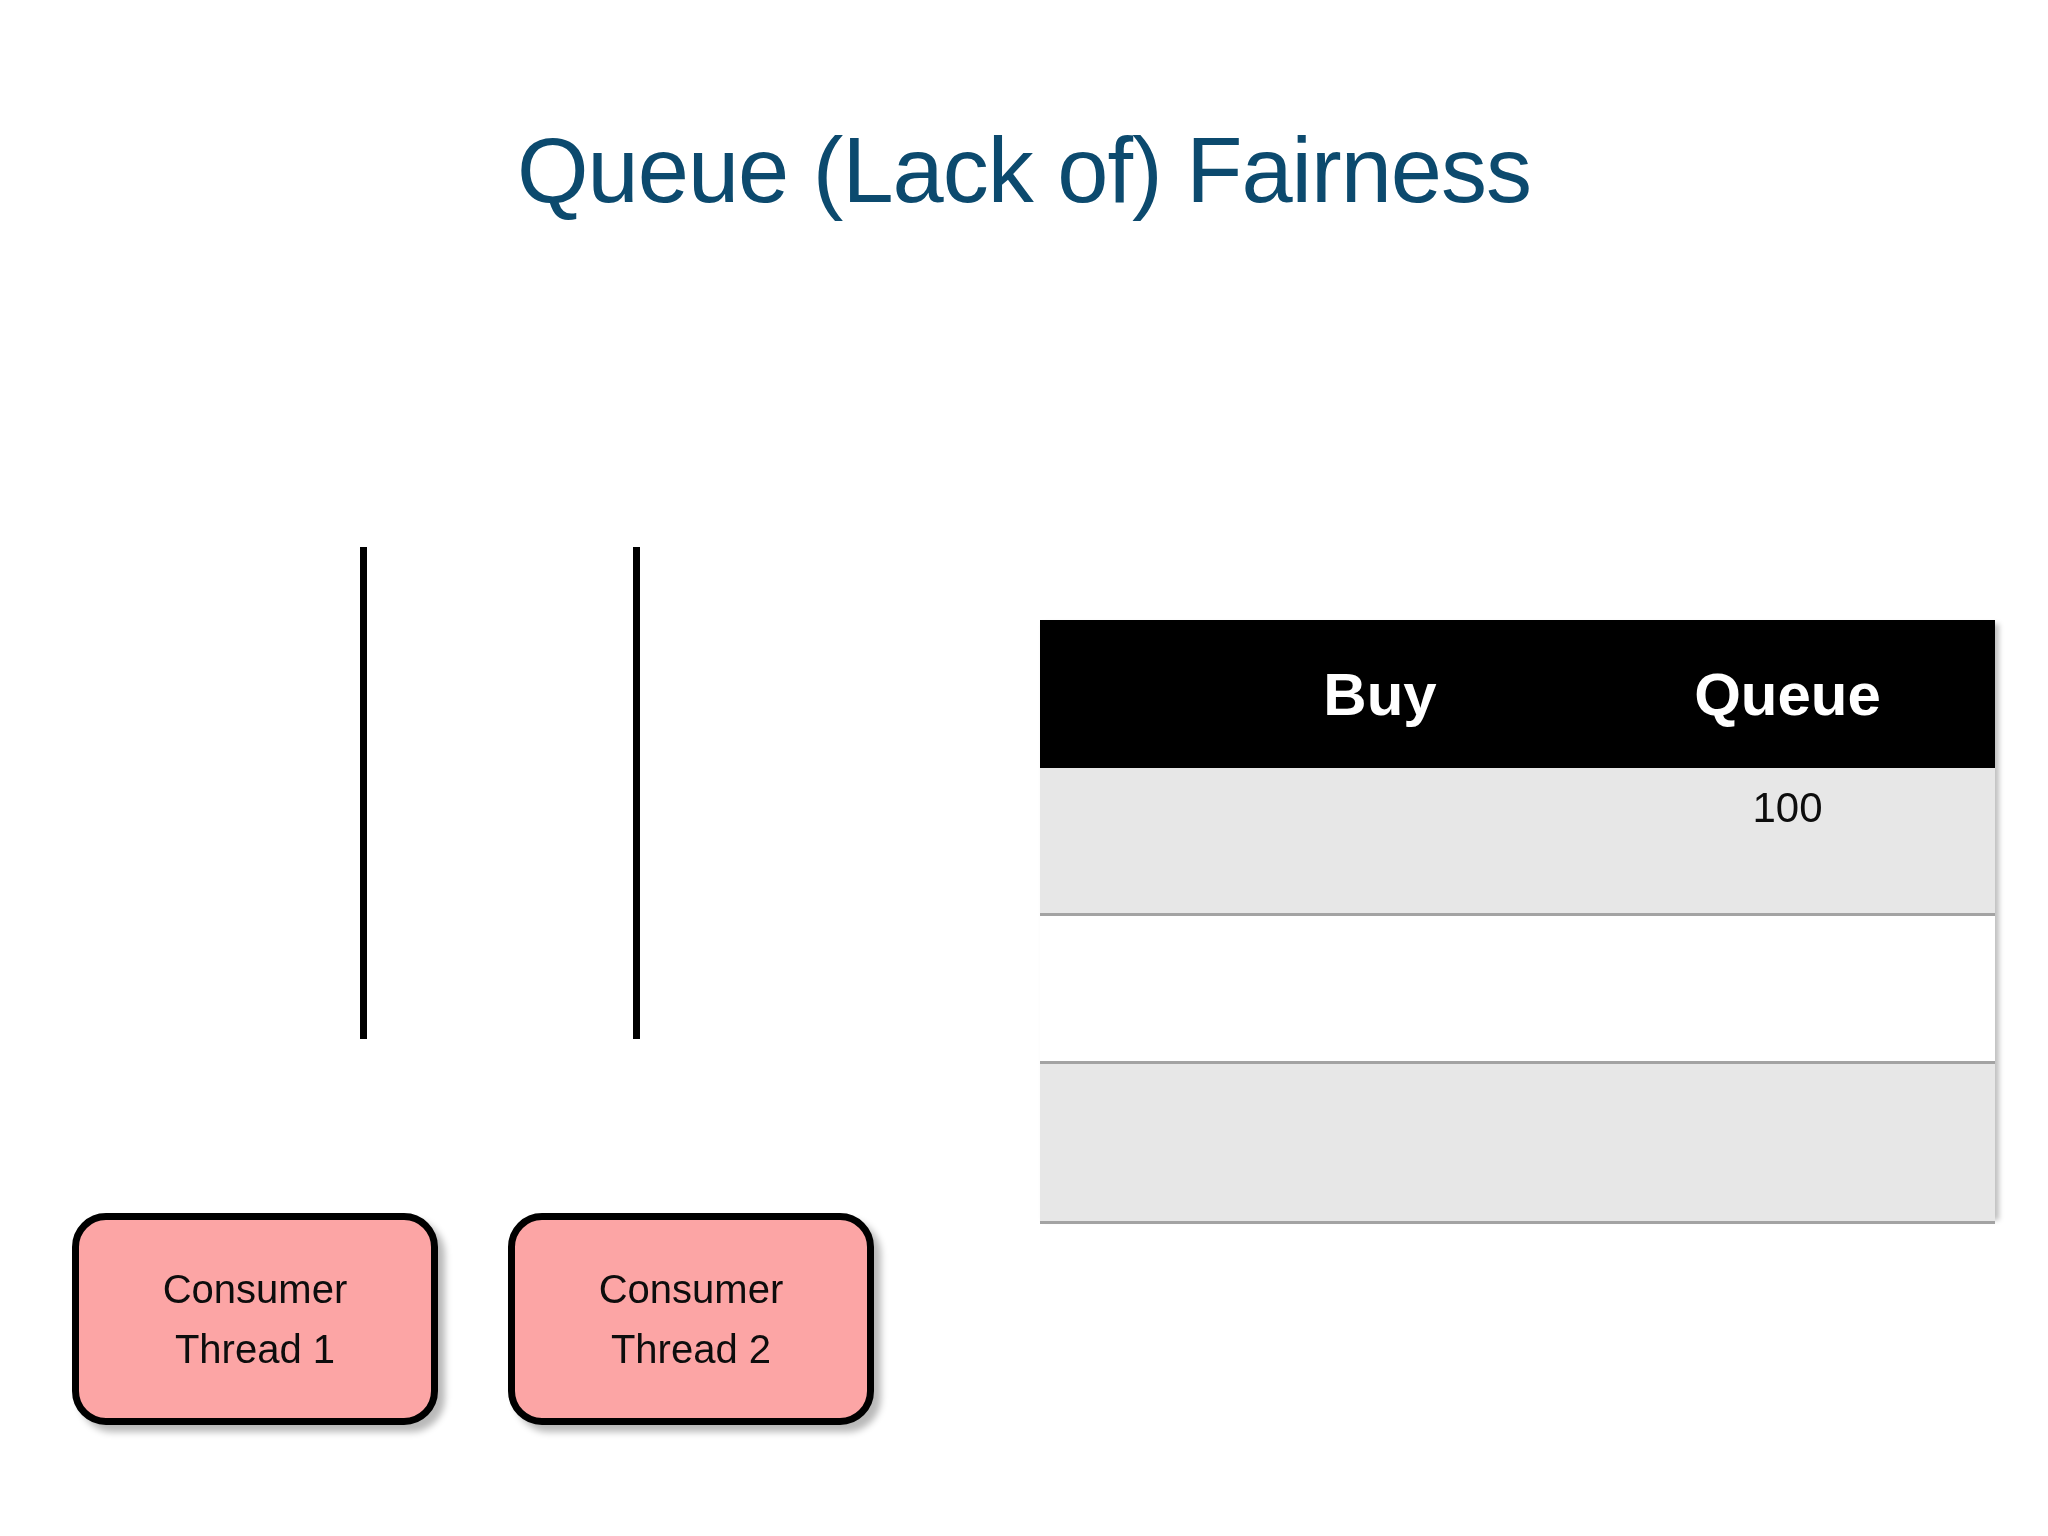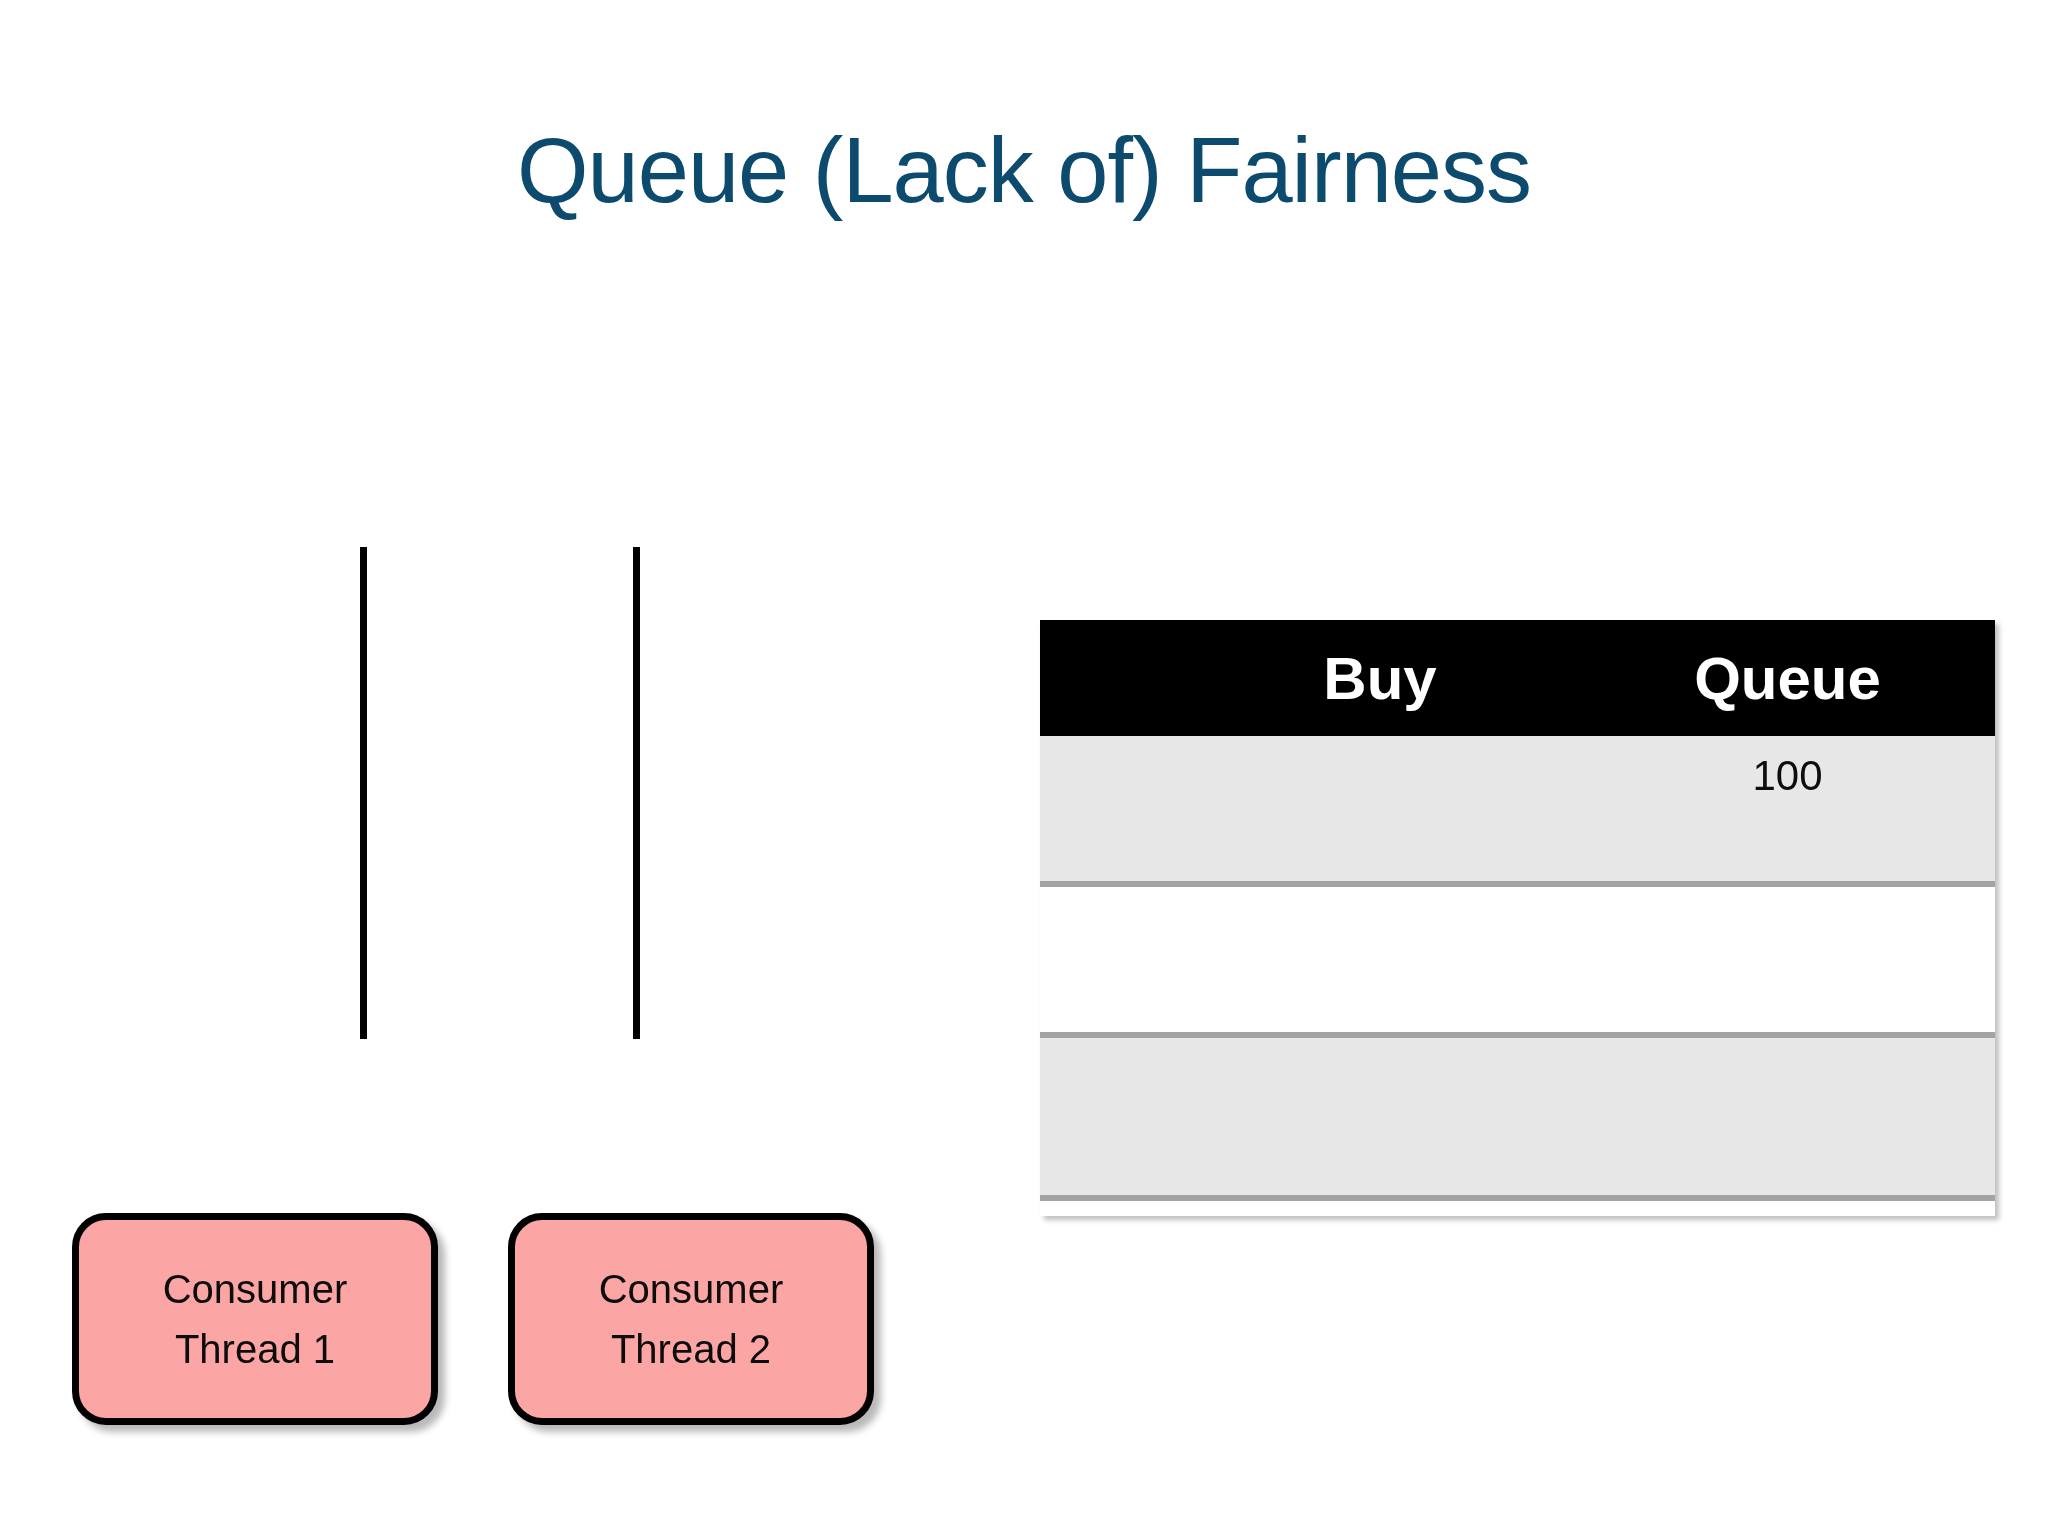--- a/index.html
+++ b/index.html
@@ -120,35 +120,35 @@
   }
   #order-book-table col.col-spacer { width: 140px; }
   #order-book-table col.col-buy    { width: 400px; }
   #order-book-table col.col-sell   { width: 415px; }
 
   #order-book-table thead th {
     background: #000000;
     color: #ffffff;
     font-size: 60px;
     font-weight: bold;
-    height: 116px;
+    height: 148px;
     padding: 0;
     text-align: center;
     vertical-align: middle;
   }
   #order-book-table thead th.th-spacer { text-align: left; }
 
   #order-book-table tbody td {
     height: 145px;
     padding: 0;
     font-size: 42px;
     text-align: center;
     vertical-align: top;
     color: #0d0d0d;
-    border-bottom: 6px solid #a3a3a3;
+    border-bottom: 3px solid #a3a3a3;
   }
   #order-book-table tbody td .cell-inner {
     padding-top: 16px;
     display: block;
   }
   #order-book-table tbody tr.row-shaded td { background: #e7e7e7; }
   #order-book-table tbody tr.row-plain  td { background: #ffffff; }
   #order-book-table tbody tr:last-child td { height: 157px; }
 </style>
 </head>

